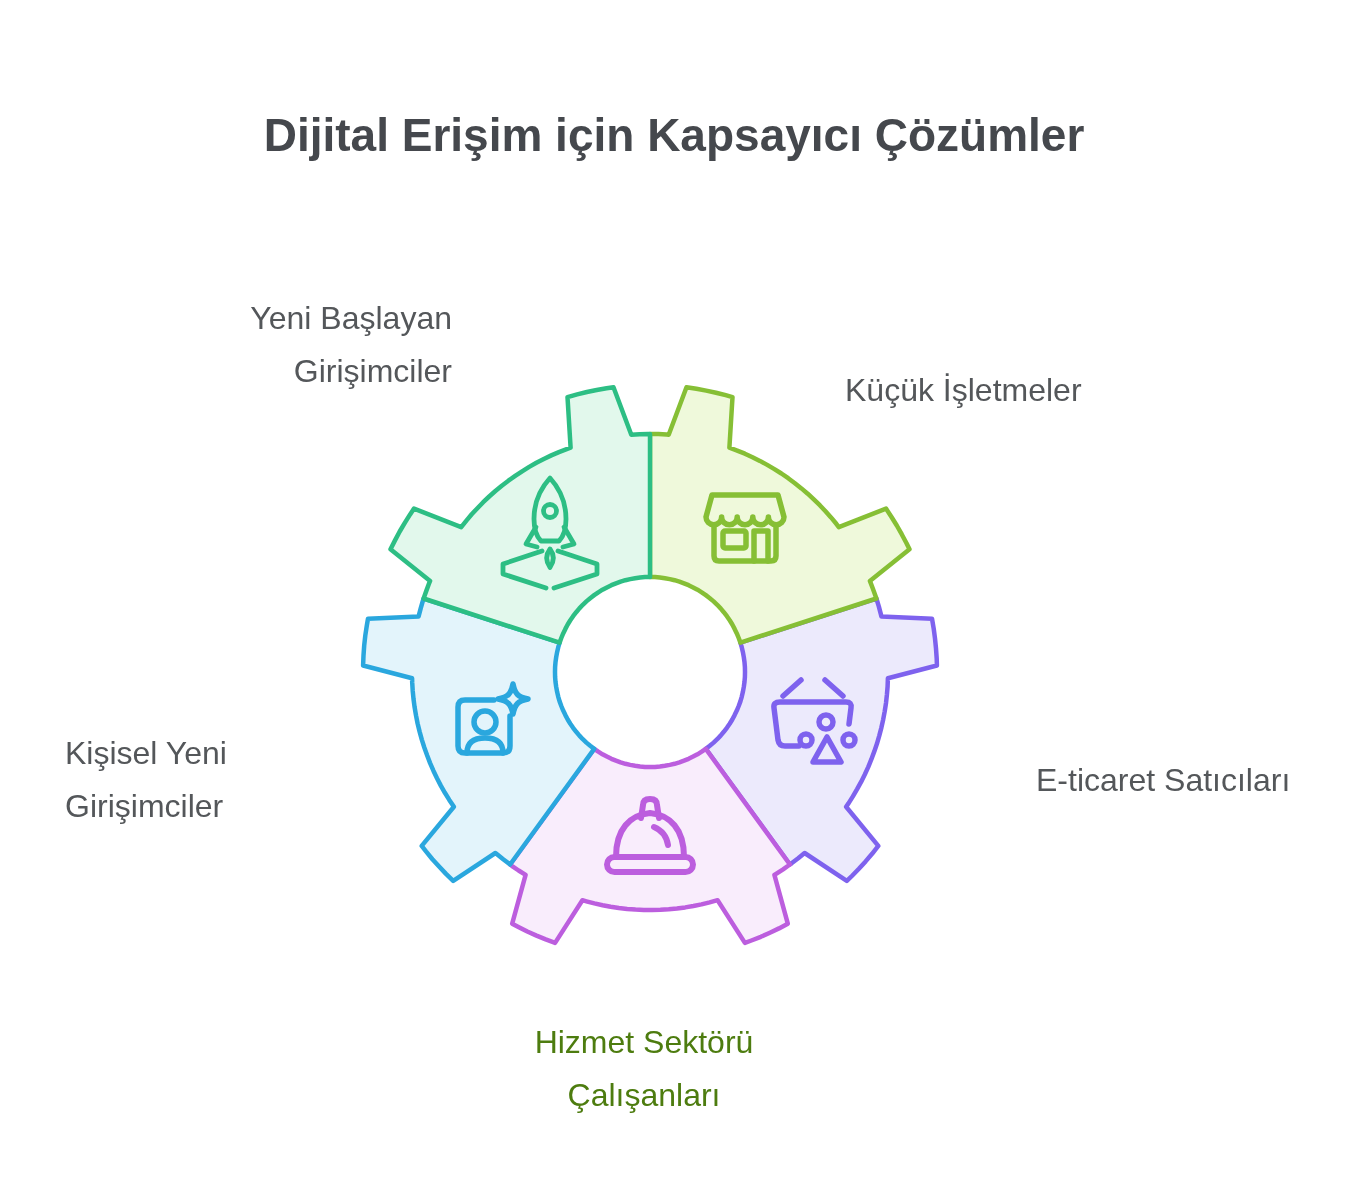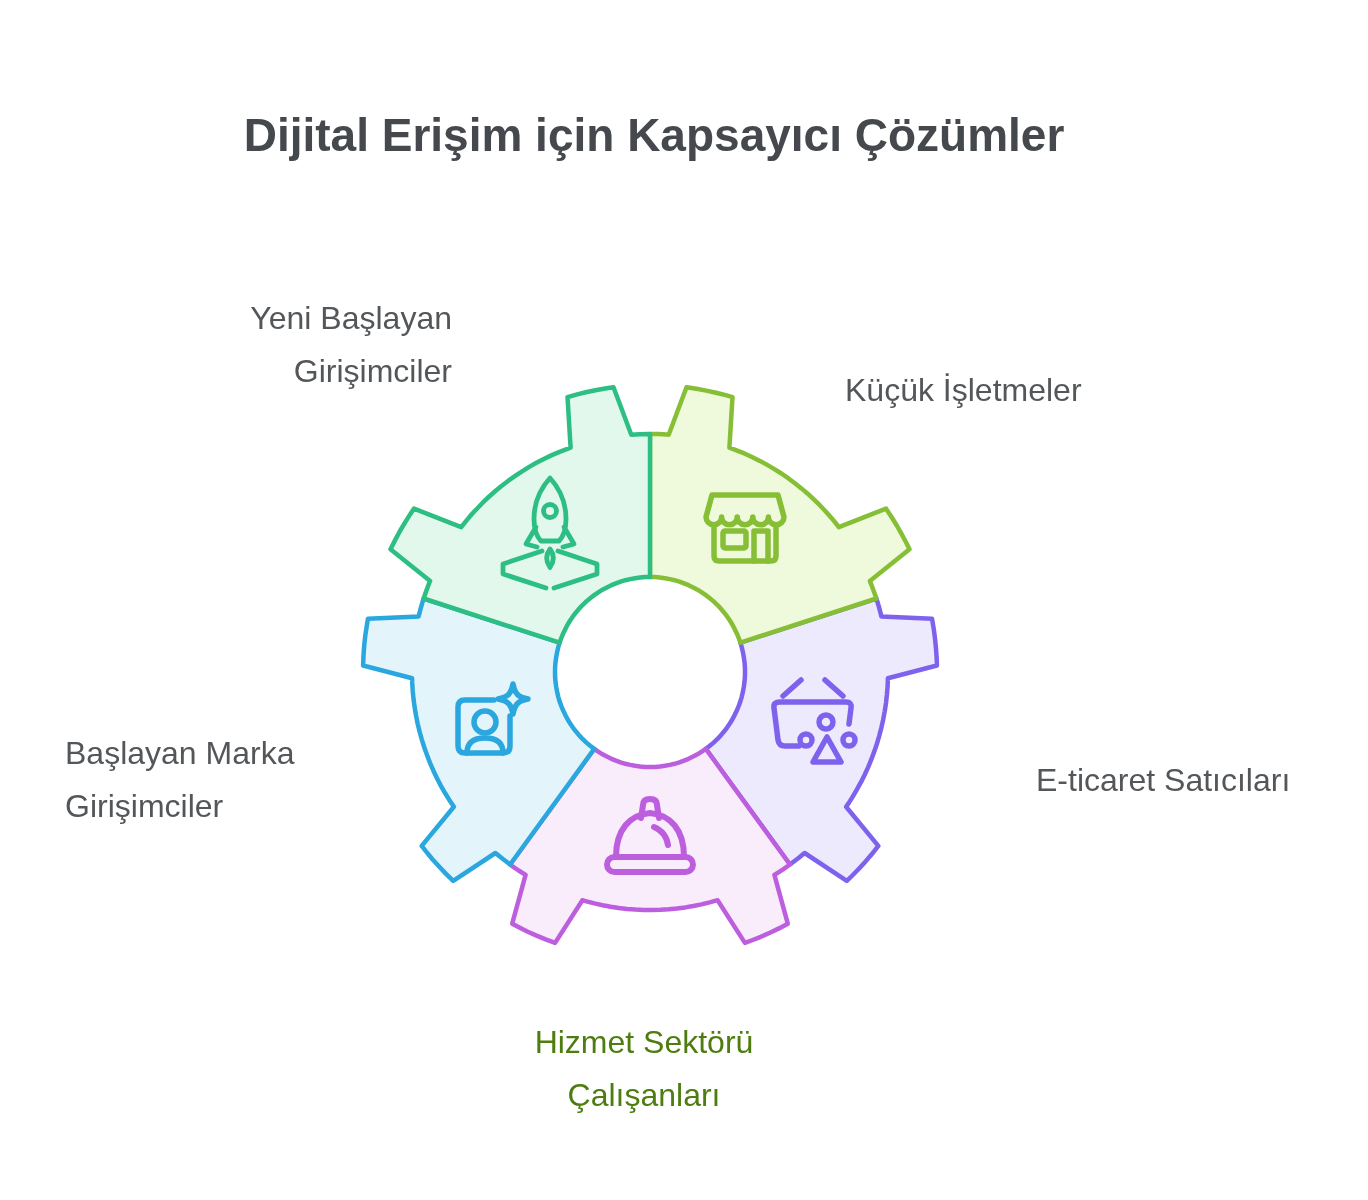--- a/index.html
+++ b/index.html
@@ -11,20 +11,21 @@
     overflow:hidden;
   }
   .stage{position:absolute;inset:0;}
   .title{
     position:absolute;
     top:108px;left:0;width:1308px;
     text-align:center;
     font-size:46px;
     font-weight:bold;
     letter-spacing:0px;
+    padding-left:20px;
   }
   .lbl{
     position:absolute;
     font-size:32px;
     line-height:53px;
     font-weight:400;
     white-space:nowrap;
   }
   svg{position:absolute;top:0;left:0;}
   .icon path,.icon rect,.icon circle{fill:none;}
@@ -101,17 +102,17 @@
     <div>E-ticaret Satıcıları</div>
     <div></div>
   </div>
 
   <div class="lbl" style="top: 1016px; left: 394px; width: 500px; text-align: center; color: #4d7c0f;">
     <div>Hizmet Sektörü</div>
     <div>Çalışanları</div>
   </div>
 
   <div class="lbl" style="top: 727px; left: 65px; color: rgb(84, 87, 90);">
-    <div>Başlayan Marka</div>
+    <div>Kişisel Yeni</div>
     <div>Girişimciler</div>
   </div>
 
 </div>
 
 </body></html>

